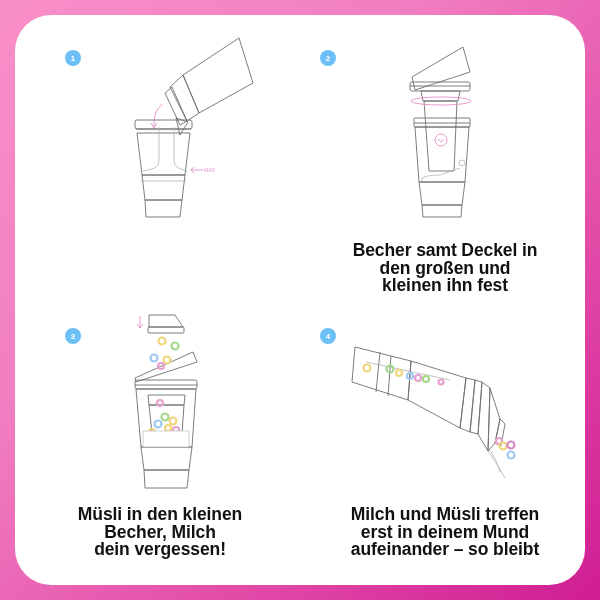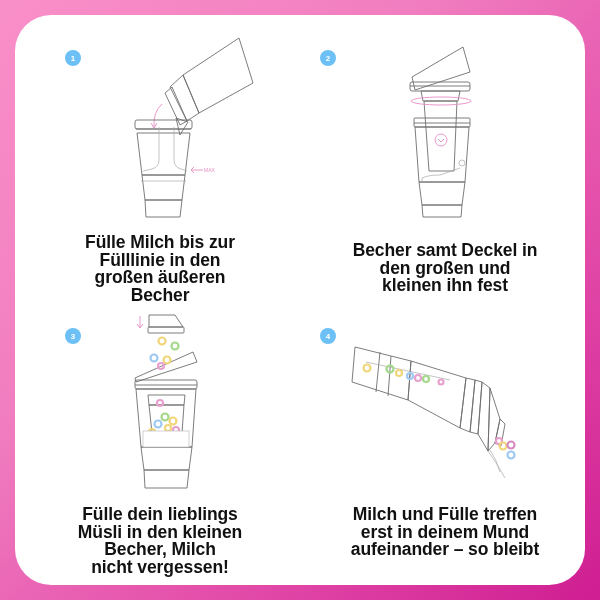--- a/index.html
+++ b/index.html
@@ -57,26 +57,20 @@
         <polygon points="127,160 170,160 167,185 130,185"></polygon>
         <polygon points="130,185 167,185 165,202 131,202"></polygon>
       </g>
       <path class="lt" d="M144,112 L144,145 Q144,152 137,154 L128,156"></path>
       <path class="lt" d="M159,112 L159,145 Q159,152 166,154 L172,156"></path>
       <line class="lt" x1="126" y1="166" x2="171" y2="166"></line>
       <path class="pk" d="M176,155 h12"></path>
       <path class="pk" d="M179,152 l-3,3 l3,3"></path>
       <text x="189" y="157" font-size="5" fill="#e58fc4" font-family="Liberation Sans, sans-serif">MAX</text>
     </svg>
-    <div class="caption" style="top:219px;">
-      <div>Fülle Milch bis zur</div>
-      <div>Fülllinie in den</div>
-      <div>großen äußeren</div>
-      <div>Becher</div>
-    </div>
   </div>
 
   <div class="step" style="left:285px;top:0;">
     <div class="badge" style="left:20px;top:35px;">
       <span>2</span>
     </div>
     <svg class="ill" width="290" height="220" viewBox="0 0 290 220" style="left:0;top:0;">
       <g class="ln">
 
         <polygon points="112,62 163,32 170,57 115,75"></polygon>
@@ -136,24 +130,23 @@
         <circle cx="150" cy="117" r="3.5" stroke="#a4d88b"></circle>
         <circle cx="158" cy="121" r="3.5" stroke="#f1d57a"></circle>
         <circle cx="143" cy="124" r="3.5" stroke="#9ec9f2"></circle>
         <circle cx="153" cy="128" r="3" stroke="#f1d57a"></circle>
         <circle cx="161" cy="130" r="3" stroke="#e8a0cf"></circle>
         <circle cx="137" cy="132" r="3" stroke="#f1d57a"></circle>
       </g>
       <rect x="128" y="131" width="46" height="16" fill="#fff" stroke="#bdbdbd" stroke-width="0.7"></rect>
     </svg>
     <div class="caption" style="top:206px;">
-      <div>Fülle dein lieblings</div>
       <div>Müsli in den kleinen</div>
       <div>Becher, Milch</div>
-      <div>nicht vergessen!</div>
+      <div>dein vergessen!</div>
     </div>
   </div>
 
   <div class="step" style="left:285px;top:285px;">
     <div class="badge" style="left:20px;top:28px;">
       <span>4</span>
     </div>
     <svg class="ill" width="290" height="215" viewBox="0 0 290 215" style="left:0;top:0;">
       <g class="ln">
 
@@ -178,19 +171,19 @@
         <circle cx="118" cy="78" r="3" stroke="#e8a0cf"></circle>
         <circle cx="126" cy="79" r="3" stroke="#a4d88b"></circle>
         <circle cx="141" cy="82" r="2.5" stroke="#e8a0cf"></circle>
         <circle cx="199" cy="141" r="3" stroke="#e8a0cf"></circle>
         <circle cx="203" cy="146" r="3.5" stroke="#f1d57a"></circle>
         <circle cx="211" cy="145" r="3.5" stroke="#d68ac4"></circle>
         <circle cx="211" cy="155" r="3.5" stroke="#9ec9f2"></circle>
       </g>
     </svg>
     <div class="caption" style="top:206px;">
-      <div>Milch und Fülle treffen</div>
+      <div>Milch und Müsli treffen</div>
       <div>erst in deinem Mund</div>
       <div>aufeinander – so bleibt</div>
     </div>
   </div>
 
 </div>
 
 </body></html>

